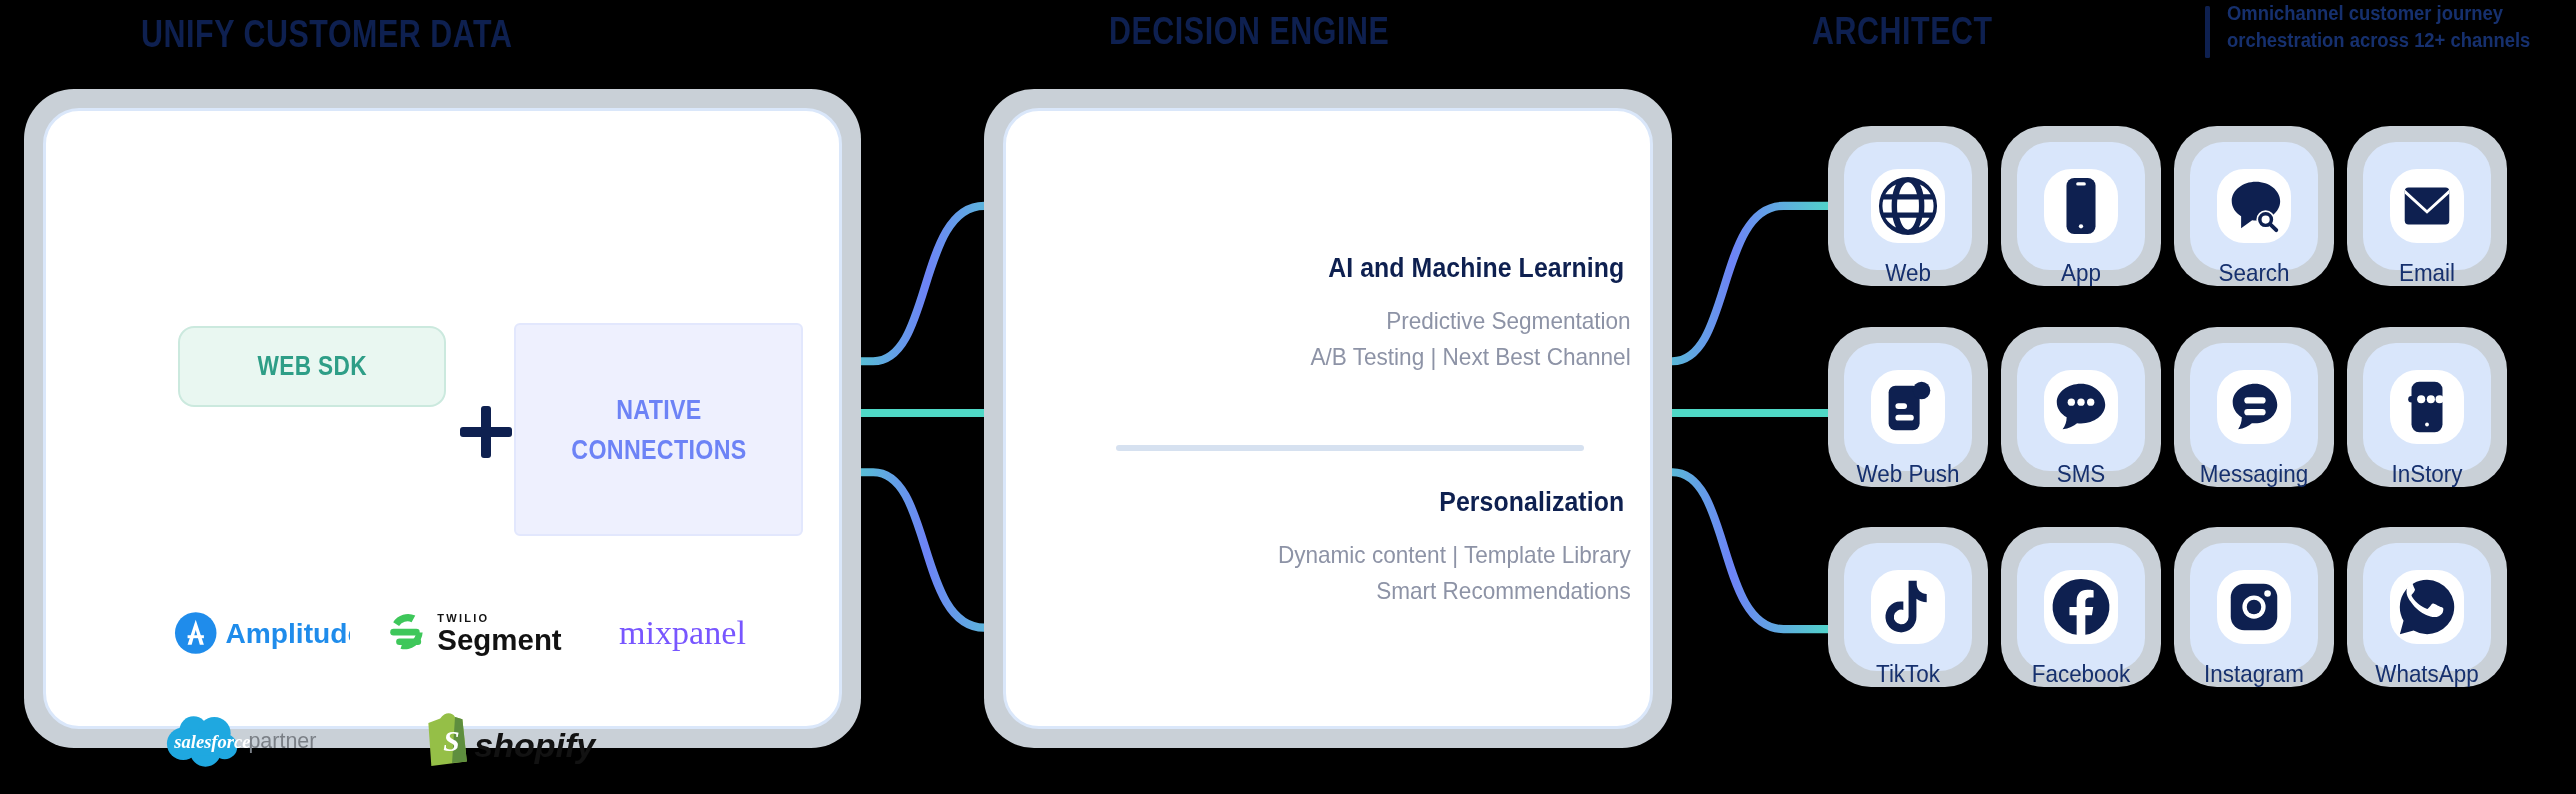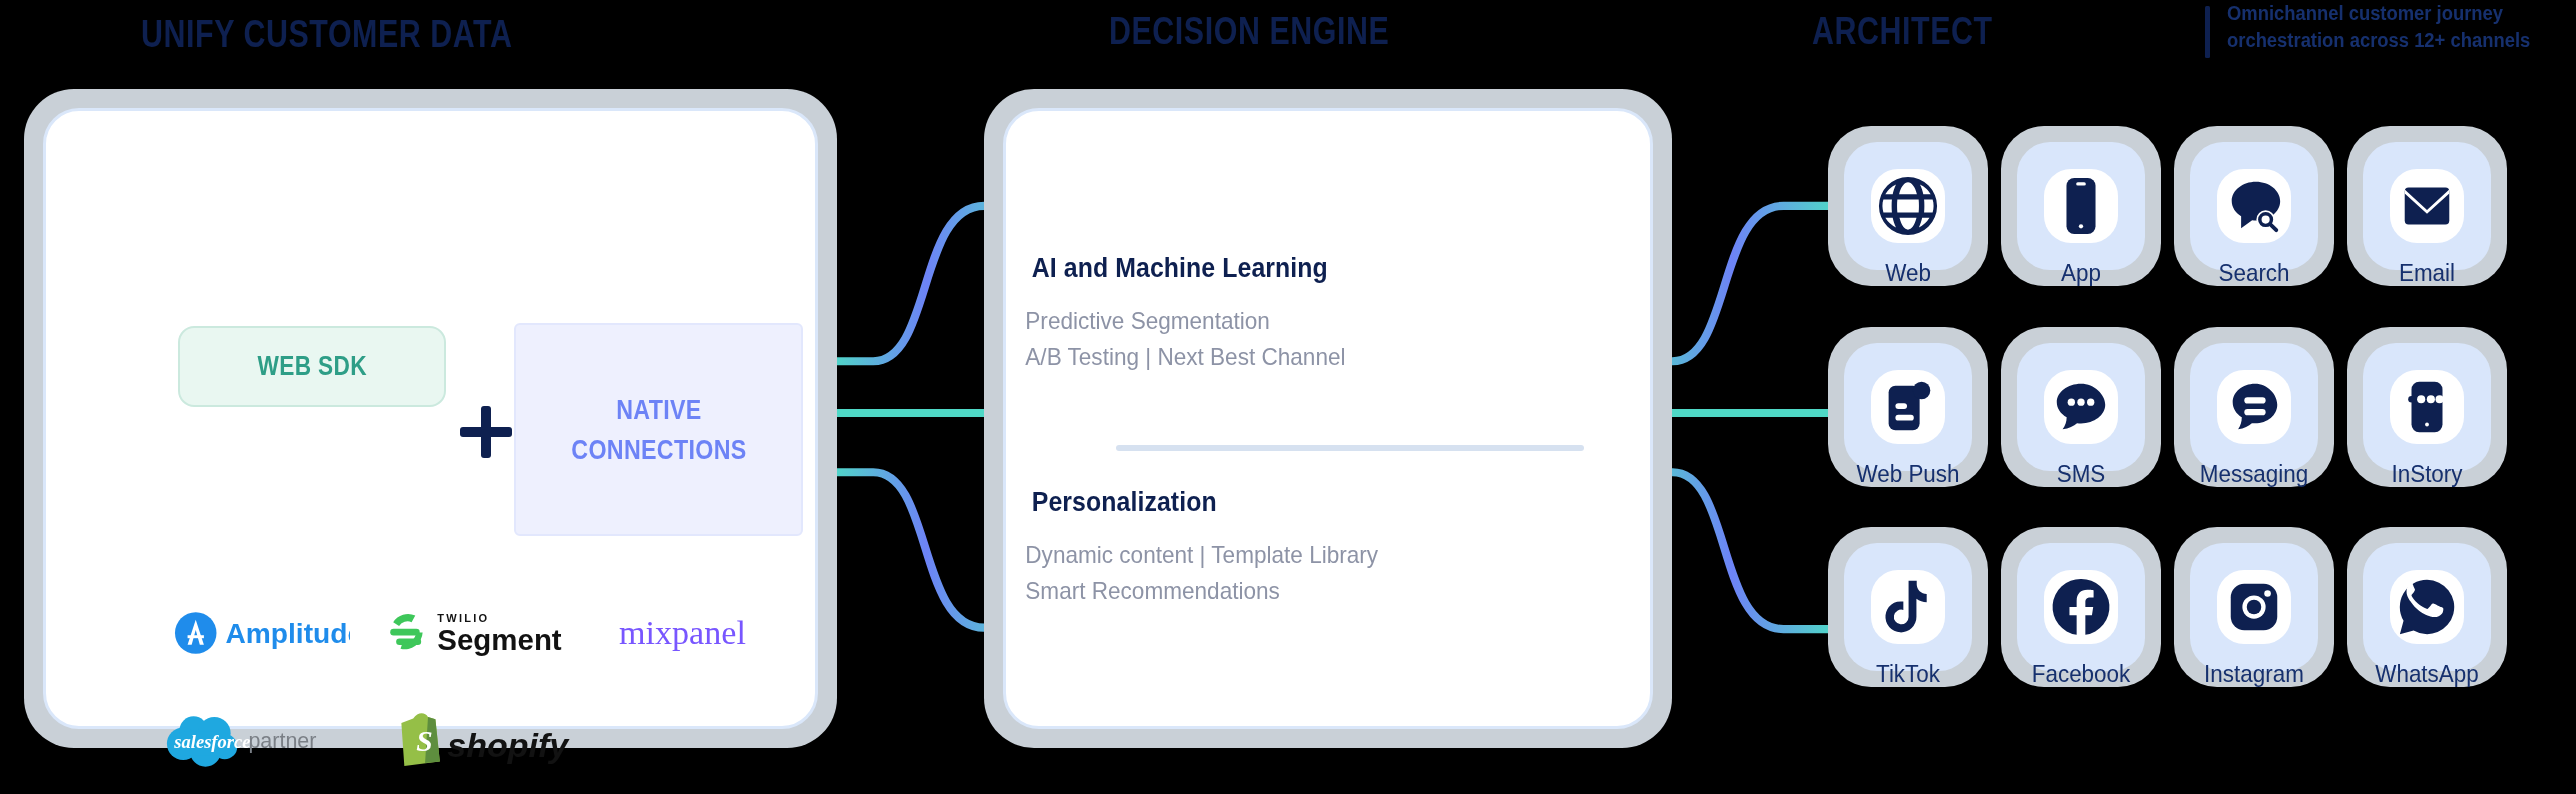--- a/index.html
+++ b/index.html
@@ -18,21 +18,21 @@
   #hdr-sub{position:absolute;left:2227px;top:0px;width:348px;color:#16306e;
        font-size:20px;font-weight:700;line-height:27px;transform:scaleX(.92);
        transform-origin:left top;}
 
   
   .shell{position:absolute;background:#c9d0d7;border-radius:50px;}
   .shell .inner{position:absolute;inset:19px;background:#fff;border-radius:36px;
        border:3.7px solid #dae7fa;box-sizing:border-box;}
 
   
-  #panel-unify{left:24px;top:89px;width:813px;height:659px;}
+  #panel-unify{left:24px;top:89px;width:813px;height:659px;padding-left:24px;}
 
   .sdk-box{position:absolute;border-radius:16.3px;display:flex;align-items:center;
        justify-content:center;box-sizing:border-box;}
   #sdk-web{left:132px;top:215px;width:268px;height:81px;background:#e9f7f1;
        border:2.2px solid #cbe9de;}
   #sdk-app{left:132px;top:339px;width:268px;height:81px;background:#fdeee7;
        border:2.2px solid #fbdccf;}
   .sdk-label{font-size:27px;font-weight:700;letter-spacing:0.4px;
        transform:scaleX(.84);}
   #sdk-web .sdk-label{color:#2e9e87;}
@@ -45,27 +45,27 @@
   #plus-sign:after{left:21px;top:0;width:10.4px;height:52px;}
 
   #native-box{position:absolute;left:468px;top:212px;width:289px;height:213px;
        background:#eef0fe;border:2.2px solid #e2e7fd;border-radius:6px;
        display:flex;align-items:center;justify-content:center;box-sizing:border-box;}
   #native-box .nlabel{color:#6d83f6;font-size:27px;font-weight:700;line-height:40px;
        text-align:center;transform:scaleX(.86);letter-spacing:0.4px;}
 
   .logo-row{position:absolute;display:flex;align-items:center;}
   #logo-row-1{left:104px;top:488px;width:666px;height:67px;}
-  #logo-row-2{left:104px;top:592px;width:666px;height:74px;}
+  #logo-row-2{left:104px;top:592px;width:666px;height:74px;gap:27px;}
   .logo-cell{width:222px;height:100%;display:flex;align-items:center;
        justify-content:center;}
 
   
   #panel-decision{left:984px;top:89px;width:688px;height:659px;}
-  .engine-blk{position:absolute;left:0;right:0;text-align:left;}
+  .engine-blk{position:absolute;left:0;right:0;text-align:right;}
   #engine-1{top:142px;}
   #engine-2{top:376px;}
   .engine-title{color:#0e2050;font-size:27px;font-weight:700;
        letter-spacing:0.1px;transform:scaleX(.92);}
   .engine-line{color:#8d93a6;font-size:24px;line-height:36px;margin-top:19px;
        transform:scaleX(.94);}
   #engine-divider{position:absolute;left:110px;top:334px;width:468px;height:6px;
        background:#d6e1f0;border-radius:3.7px;}
 
   

